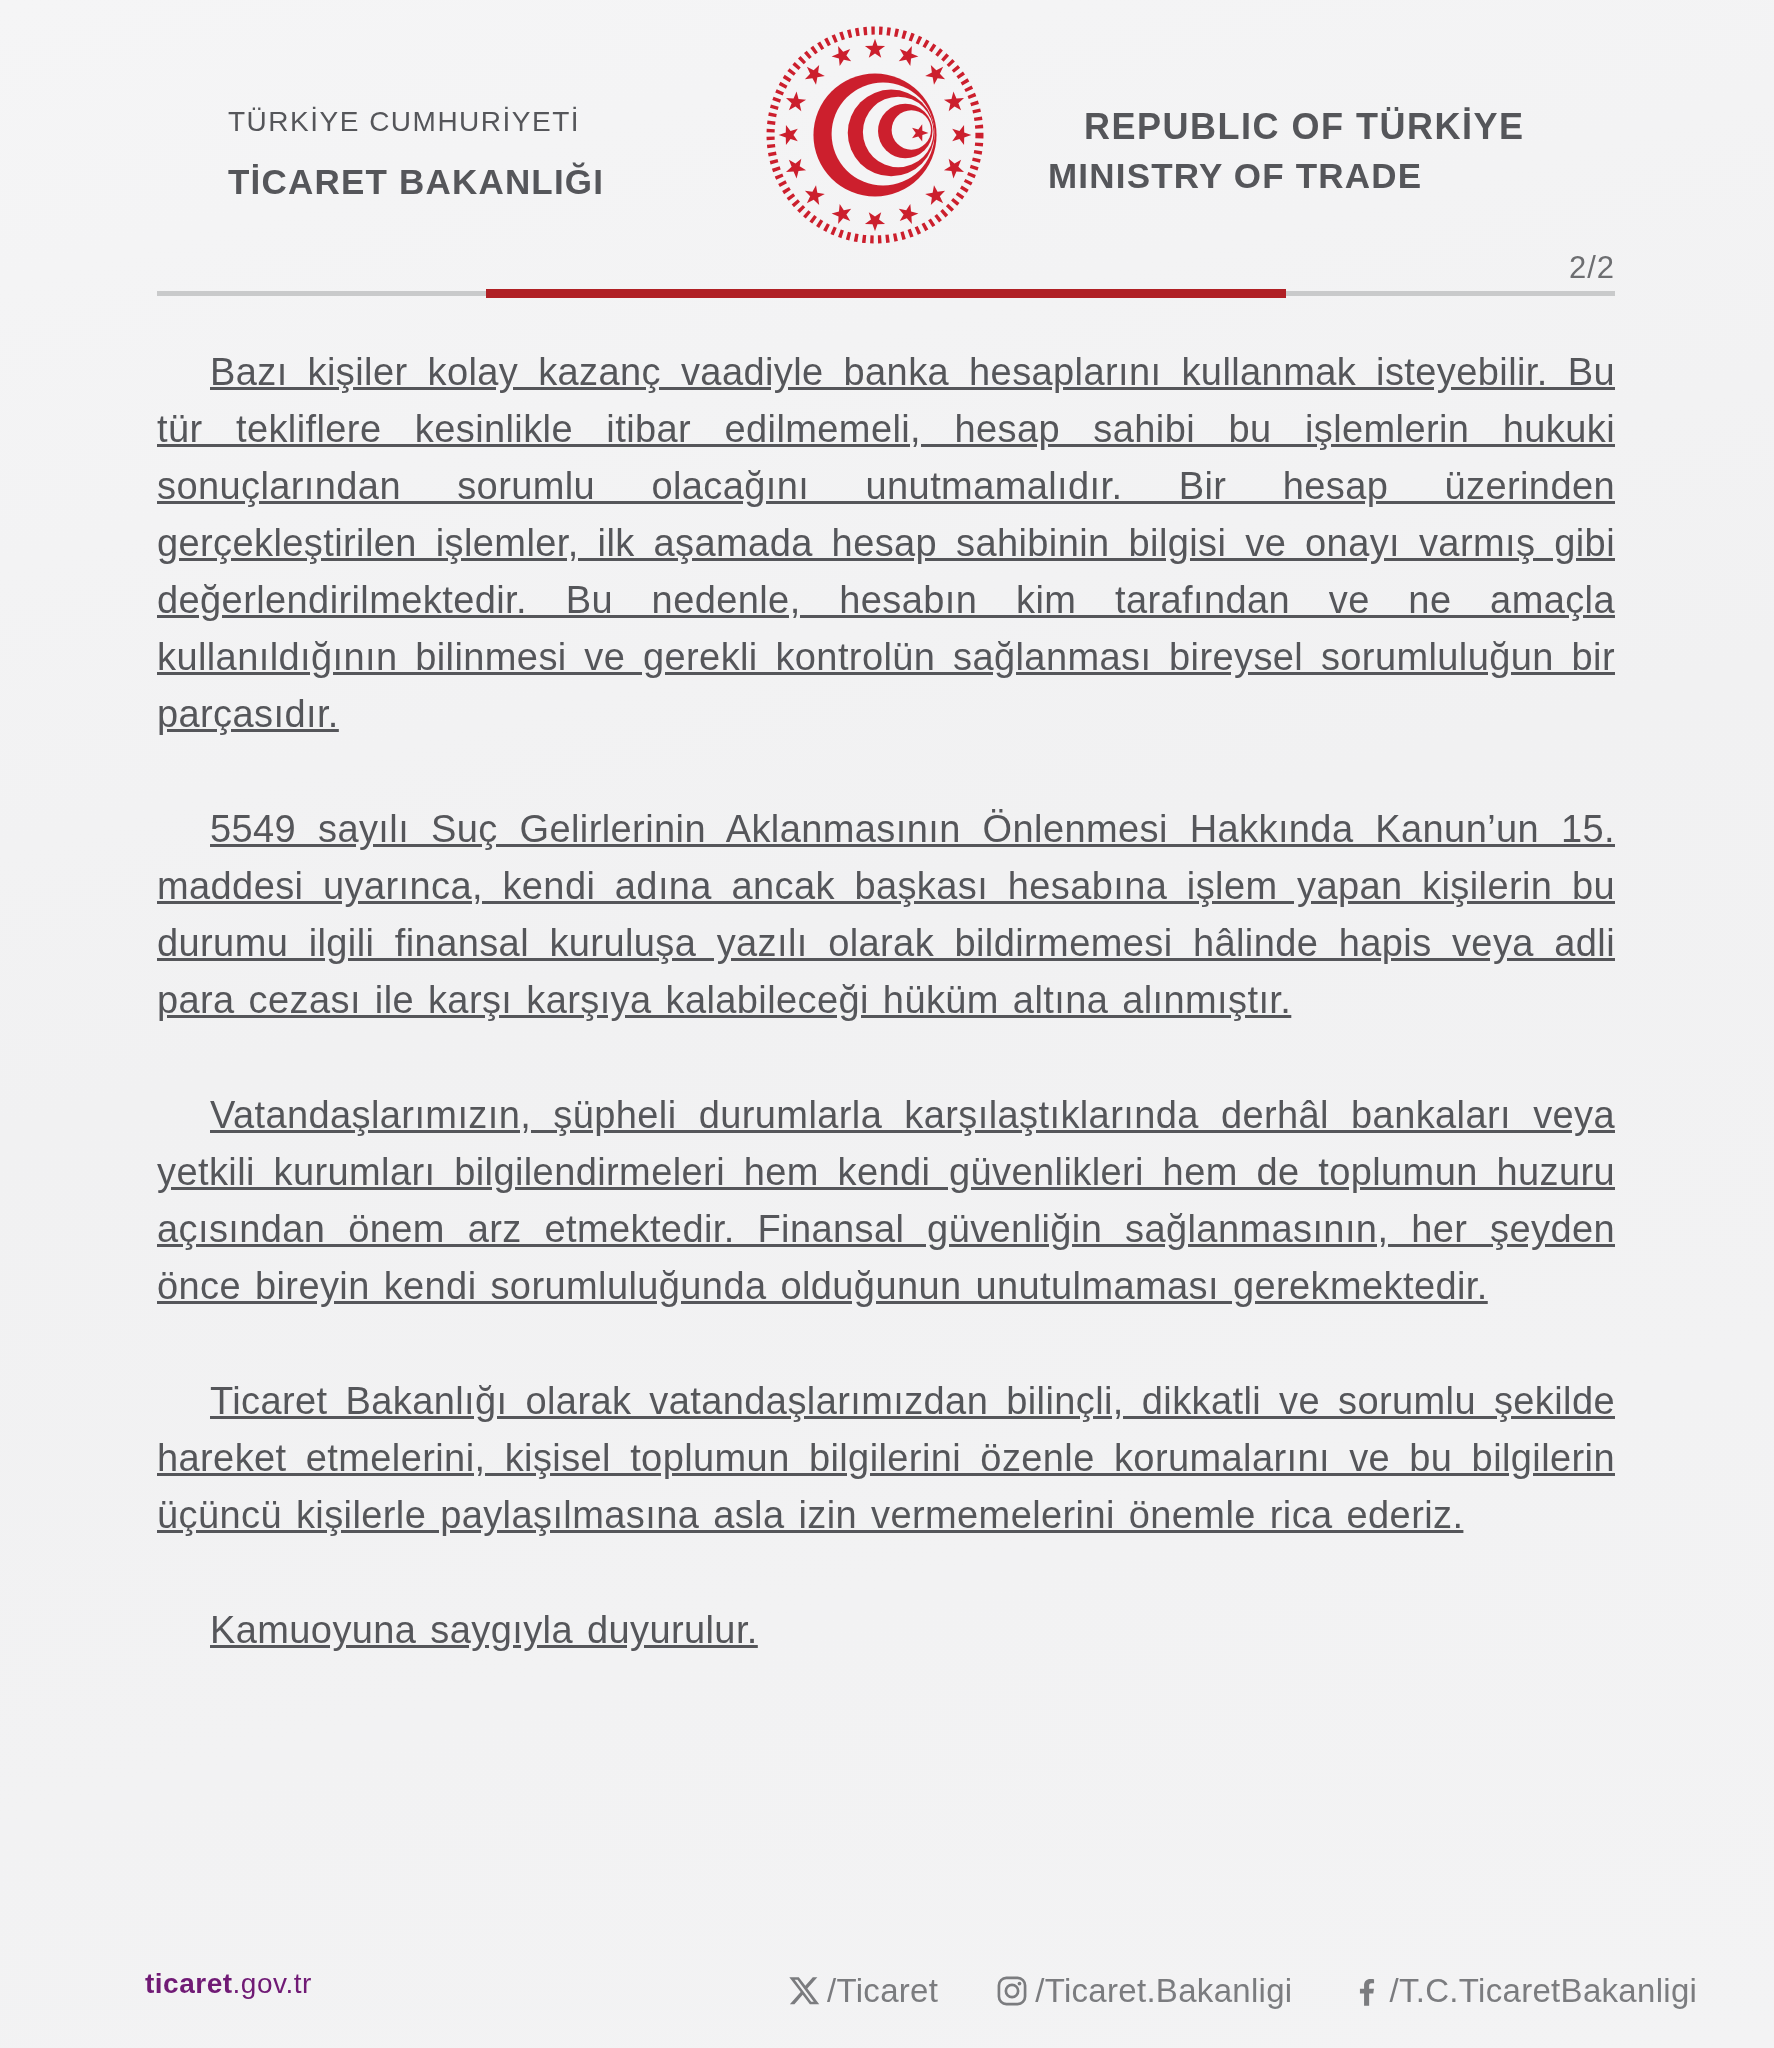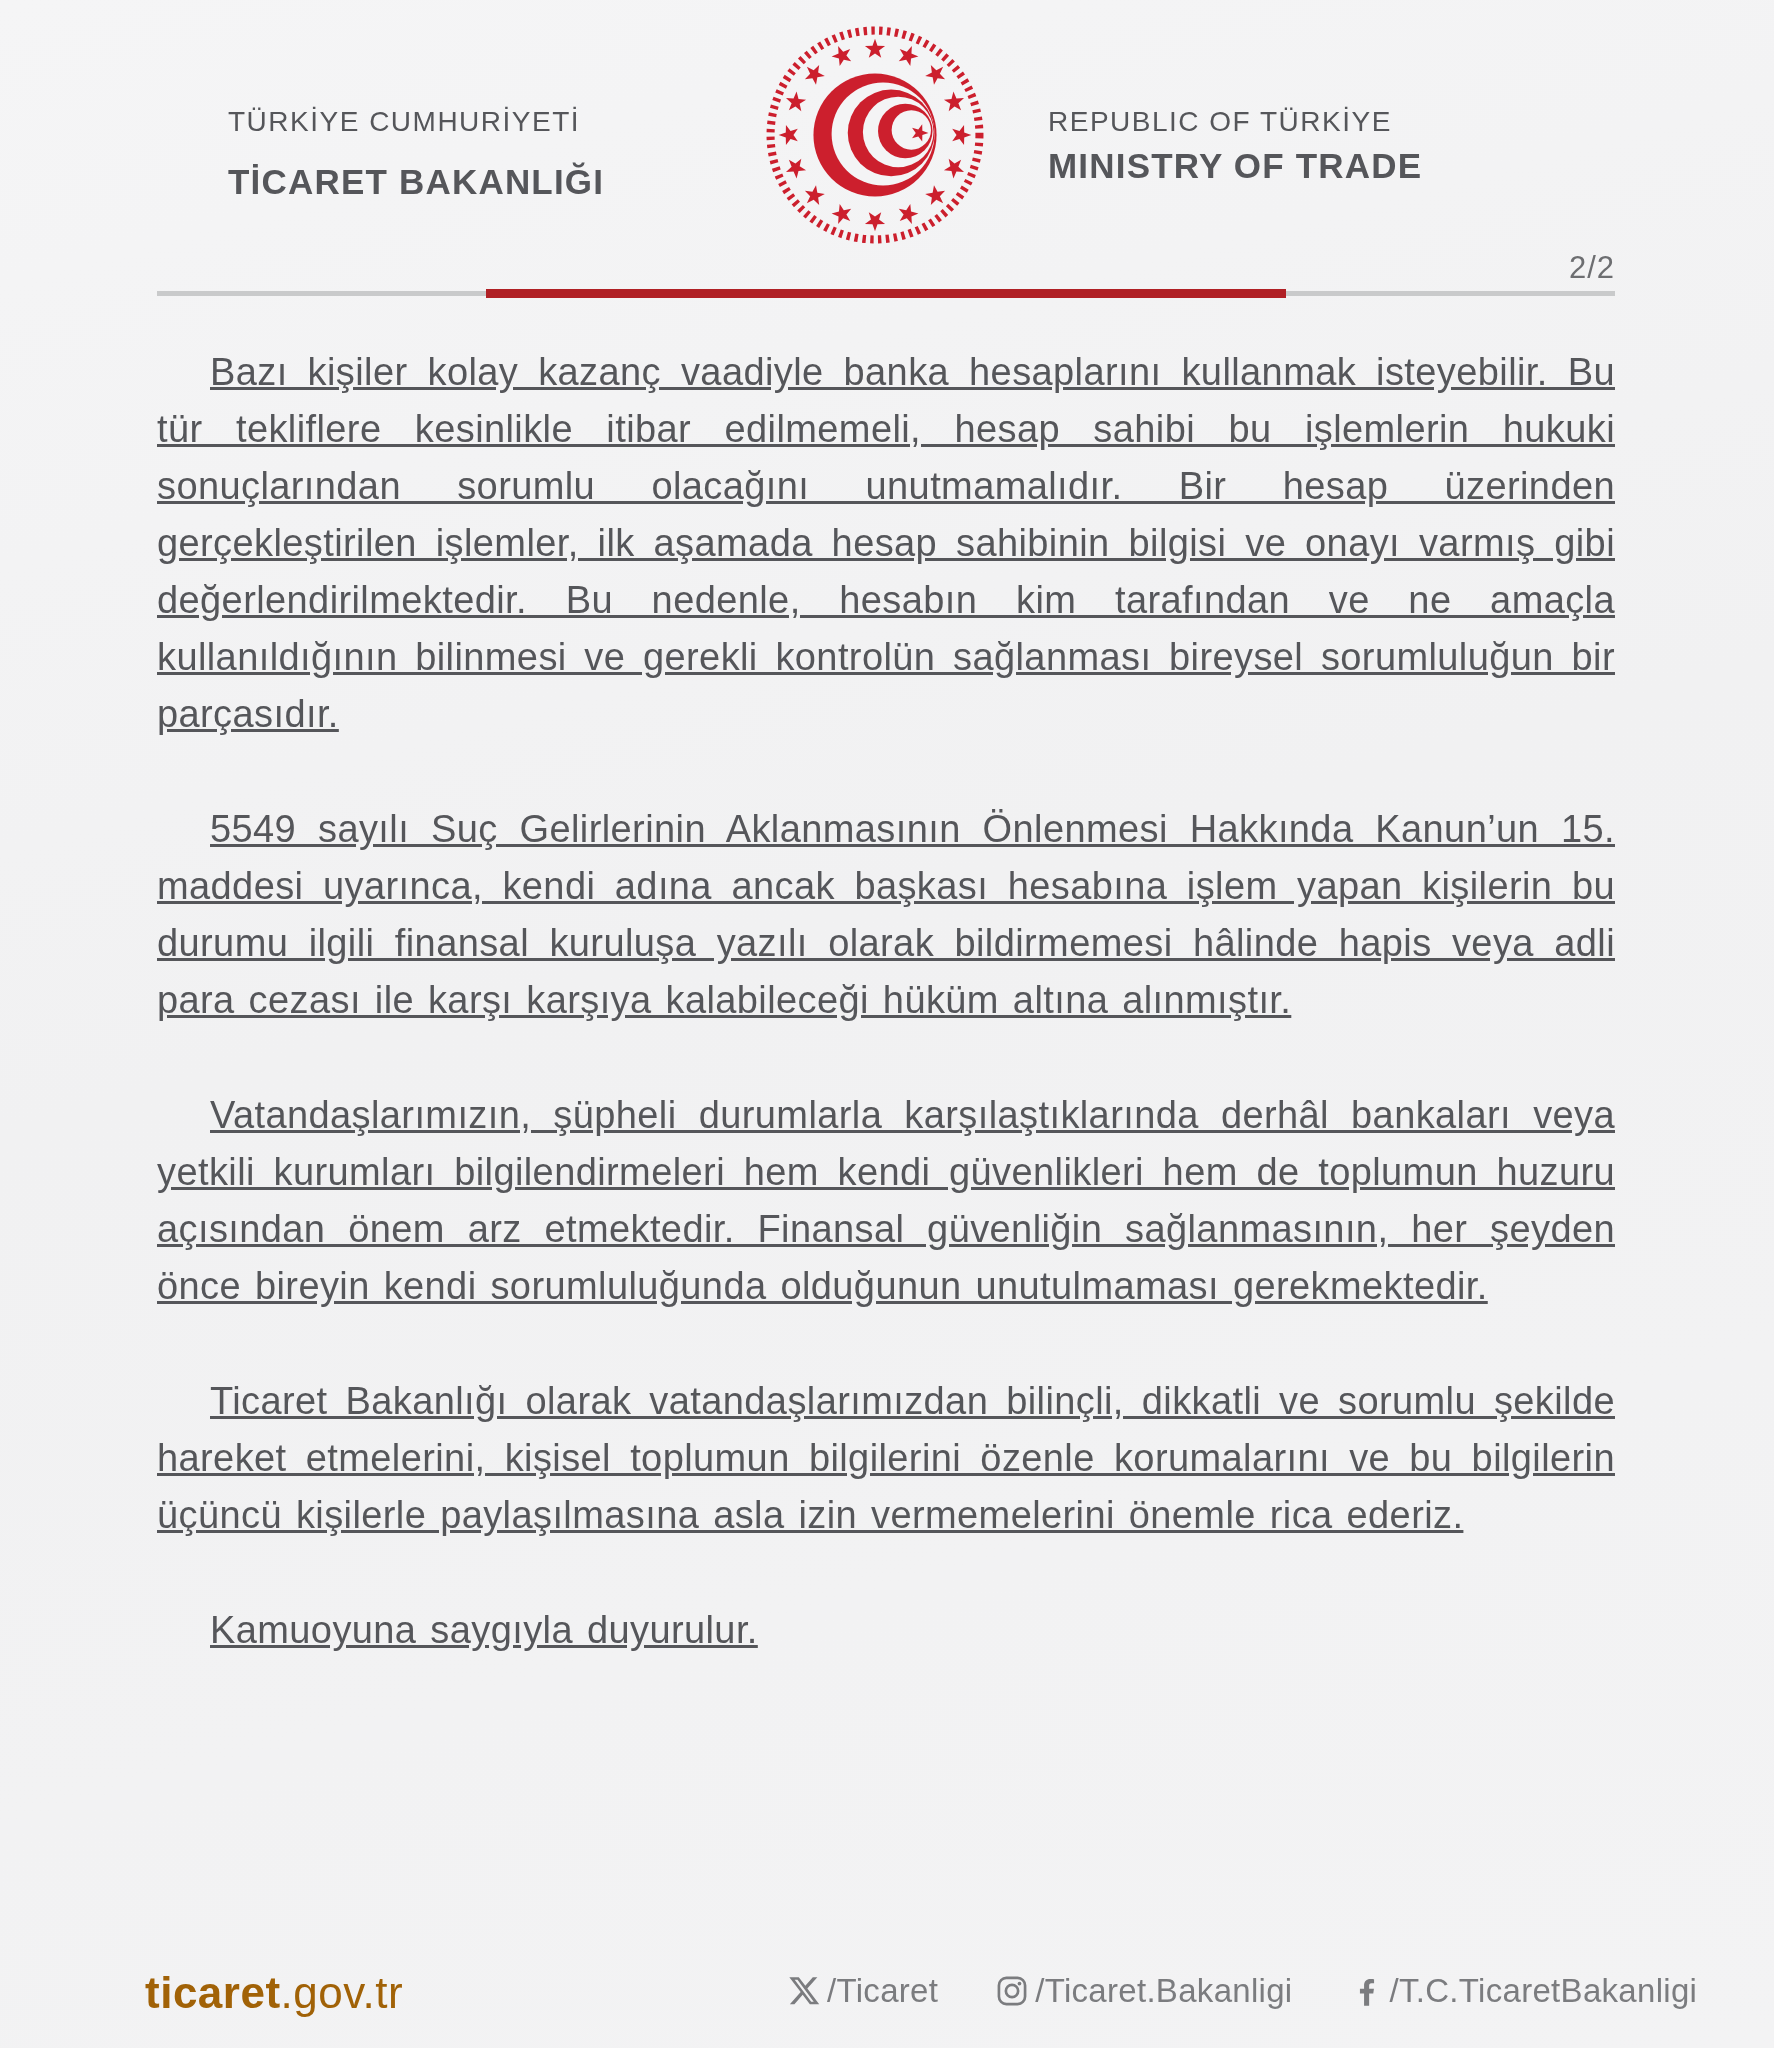--- a/index.html
+++ b/index.html
@@ -16,21 +16,21 @@
   .header-left{
     position:absolute;left:228px;top:104px;
     color:#55565a;text-align:left;line-height:1.28;
   }
   .header-left .l1{font-size:28px;font-weight:400;letter-spacing:1.5px;}
   .header-left .l2{font-size:35px;font-weight:700;letter-spacing:1.2px;margin-top:20px;}
   .header-right{
     position:absolute;left:1048px;top:104px;
     color:#55565a;text-align:left;line-height:1.28;
   }
-  .header-right .l1{font-size:28px;font-weight:400;letter-spacing:1.5px;}
+  .header-right .l1{font-size:36px;font-weight:700;letter-spacing:1.5px;margin-left:36px;}
   .header-right .l2{font-size:35px;font-weight:700;letter-spacing:1.2px;margin-top:4px;}
 
   .logo{position:absolute;left:764px;top:24px;width:222px;height:222px;}
   .logo svg{display:block;width:100%;height:100%;}
 
   
   .page-num{
     position:absolute;right:159px;top:250px;
     font-size:31px;color:#6d6e71;font-weight:500;letter-spacing:1px;
   }
@@ -51,21 +51,21 @@
     letter-spacing:0.4px;word-spacing:3px;
     text-align:justify;
     text-decoration:underline;
   }
   .content p{margin:0 0 58px 0;text-indent:53px;}
   .content p:last-child{margin-bottom:0;text-align:left;}
 
   
   .footer-site{
     position:absolute;left:145px;top:1968px;
-    font-size:44px;color:#a16207;letter-spacing:0.5px;
+    font-size:28px;color:#701a75;letter-spacing:0.5px;
   }
   .footer-site .bold{font-weight:700;}
   .socials{
     position:absolute;left:788px;top:1972px;
     display:flex;align-items:center;gap:58px;
     color:#7b7c7f;font-size:33px;letter-spacing:0.3px;
   }
   .social-item{display:flex;align-items:center;gap:7px;}
   .social-item svg{display:block;width:32px;height:32px;}
 </style>

